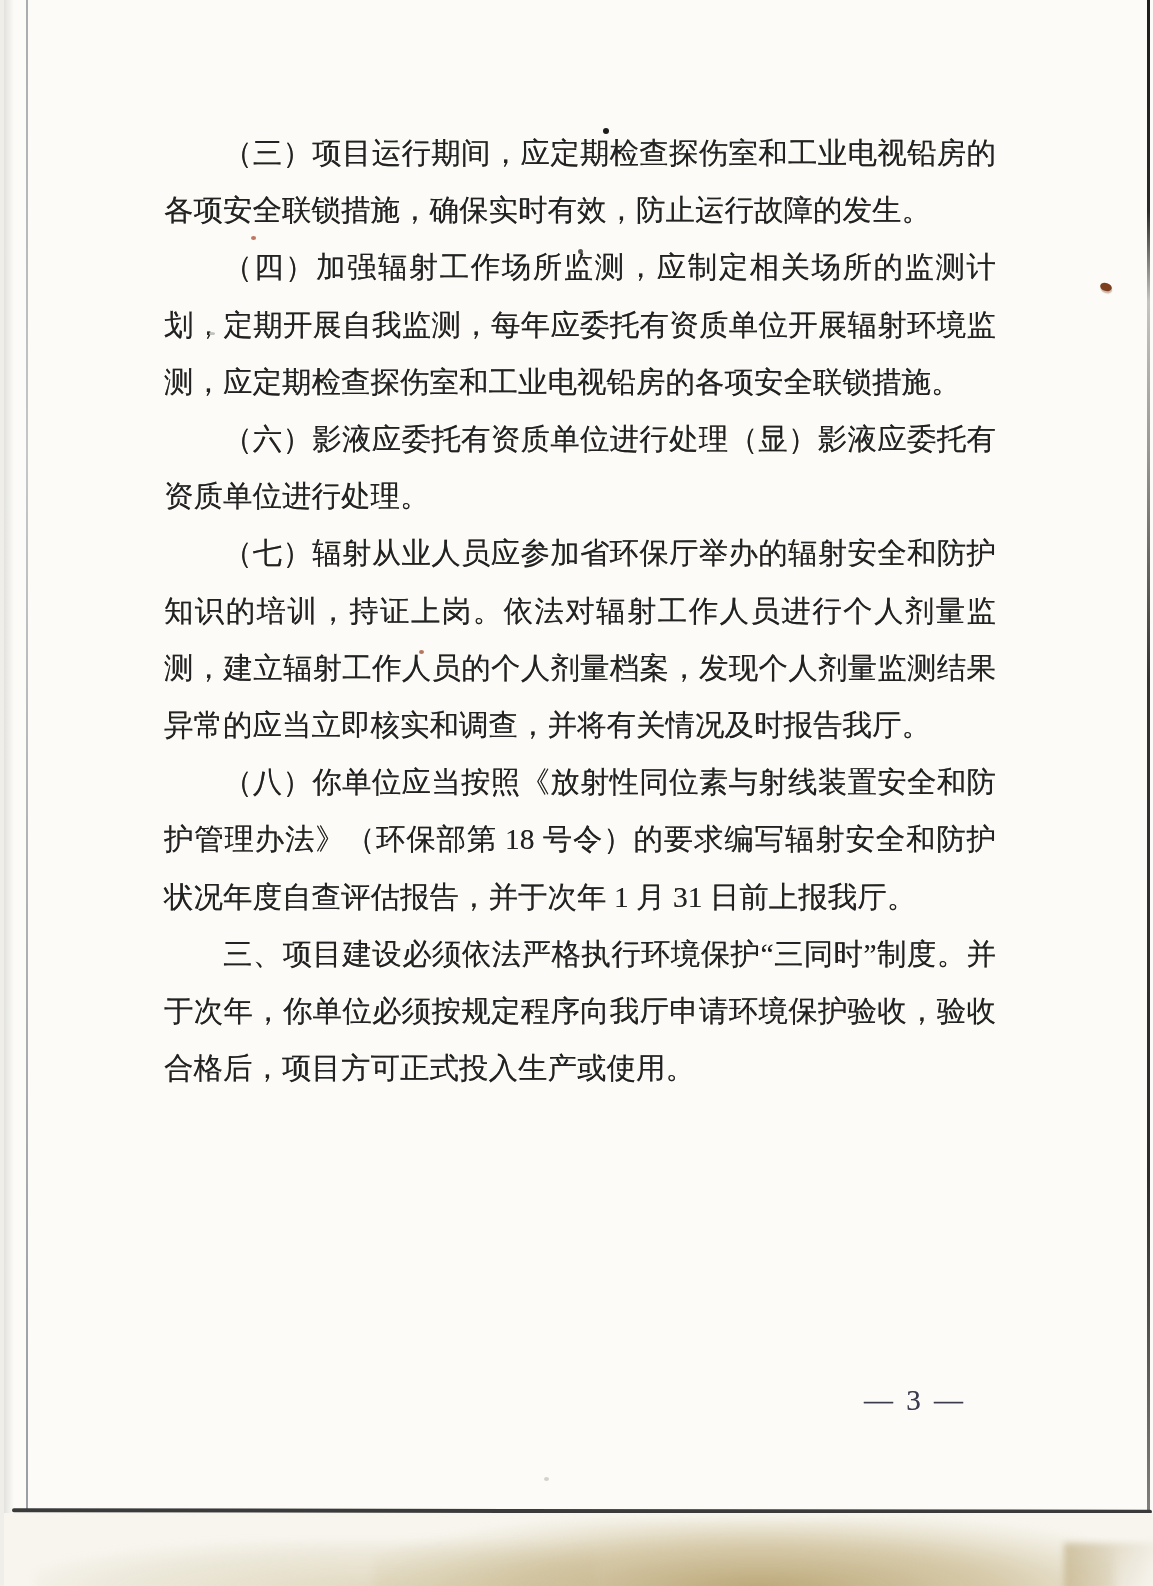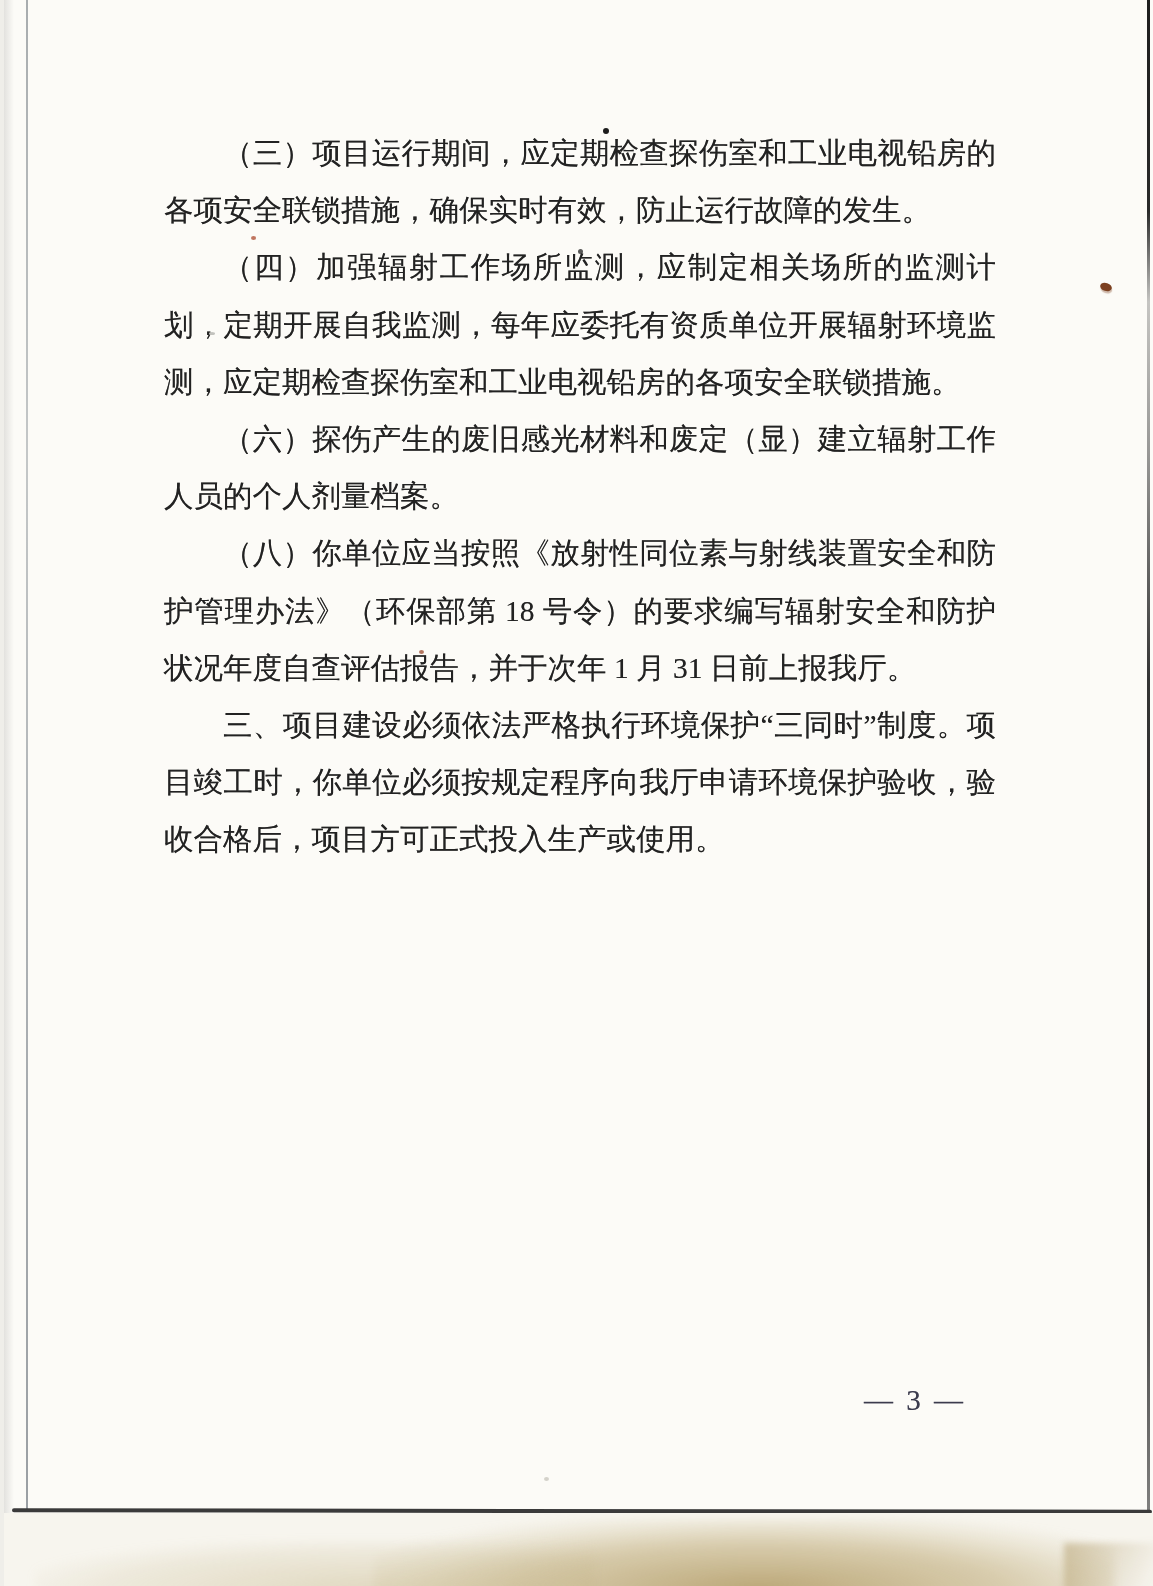--- a/index.html
+++ b/index.html
@@ -134,23 +134,24 @@
 
 <div class="scan-page">
 
   <div class="left-edge-shade"></div>
   <div class="page-left-line"></div>
   <div class="page-right-line"></div>
 
   <div class="doc-body">
     <p>（三）项目运行期间，应定期检查探伤室和工业电视铅房的各项安全联锁措施，确保实时有效，防止运行故障的发生。</p>
     <p>（四）加强辐射工作场所监测，应制定相关场所的监测计划，定期开展自我监测，每年应委托有资质单位开展辐射环境监测，应定期检查探伤室和工业电视铅房的各项安全联锁措施。</p>
-    <p>（六）探伤产生的废旧感光材料和废定（显）建立辐射工作人员的个人剂量档案。</p>
+    <p>（六）影液应委托有资质单位进行处理（显）影液应委托有资质单位进行处理。</p>
+    <p>（七）辐射从业人员应参加省环保厅举办的辐射安全和防护知识的培训，持证上岗。依法对辐射工作人员进行个人剂量监测，建立辐射工作人员的个人剂量档案，发现个人剂量监测结果异常的应当立即核实和调查，并将有关情况及时报告我厅。</p>
     <p>（八）你单位应当按照《放射性同位素与射线装置安全和防护管理办法》（环保部第 18 号令）的要求编写辐射安全和防护状况年度自查评估报告，并于次年 1 月 31 日前上报我厅。</p>
-    <p>三、项目建设必须依法严格执行环境保护“三同时”制度。项目竣工时，你单位必须按规定程序向我厅申请环境保护验收，验收合格后，项目方可正式投入生产或使用。</p>
+    <p>三、项目建设必须依法严格执行环境保护“三同时”制度。并于次年，你单位必须按规定程序向我厅申请环境保护验收，验收合格后，项目方可正式投入生产或使用。</p>
   </div>
 
   <div class="page-number">— 3 —</div>
 
   <div class="page-bottom-line"></div>
 
   <div class="below-page">
     <div class="stain-main"></div>
     <div class="stain-left"></div>
     <div class="stain-corner"></div>

